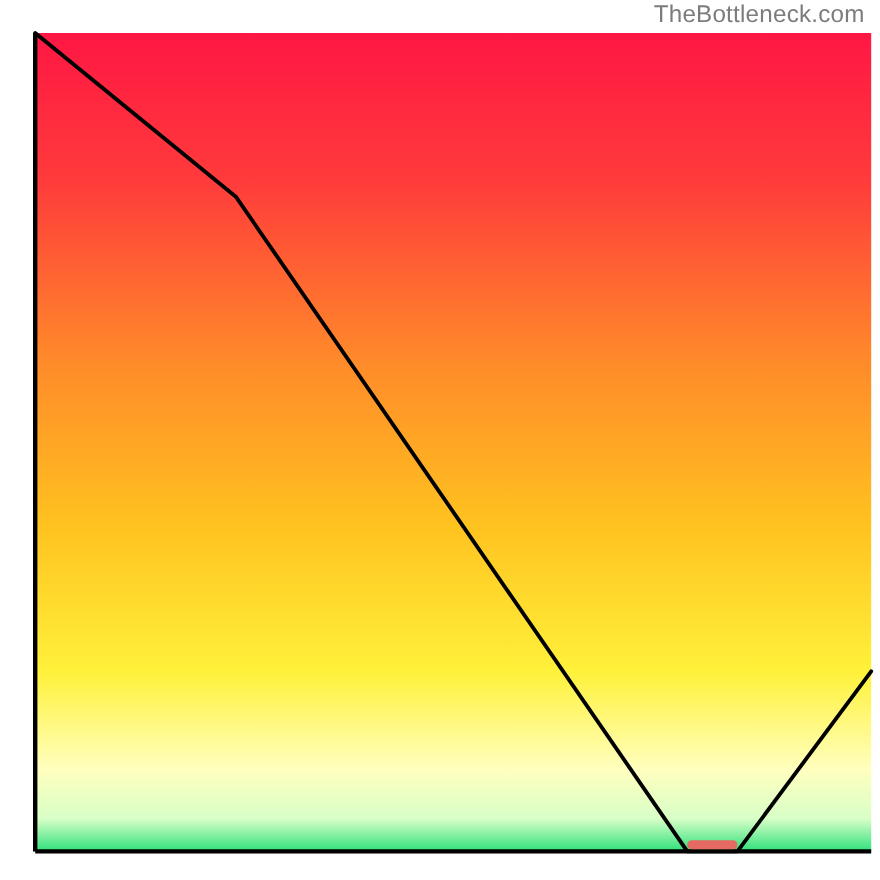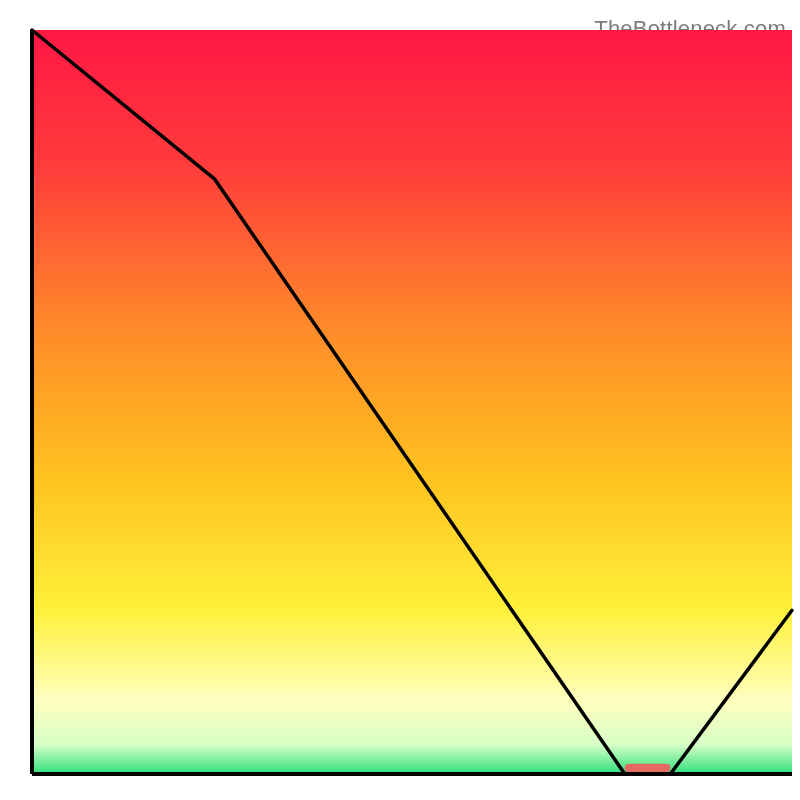--- a/index.html
+++ b/index.html
@@ -10,21 +10,21 @@
     background: #ffffff;
     font-family: Arial, Helvetica, sans-serif;
   }
   .wrap {
     position: relative;
     width: 800px;
     height: 800px;
   }
   .attribution {
     position: absolute;
-    top: 16px;
+    top: 0;
     right: 14px;
     font-size: 22px;
     color: #7c7c7c;
     letter-spacing: 0.2px;
     font-weight: 500;
   }
   svg.plot {
     position: absolute;
     left: 0;
     top: 0;

